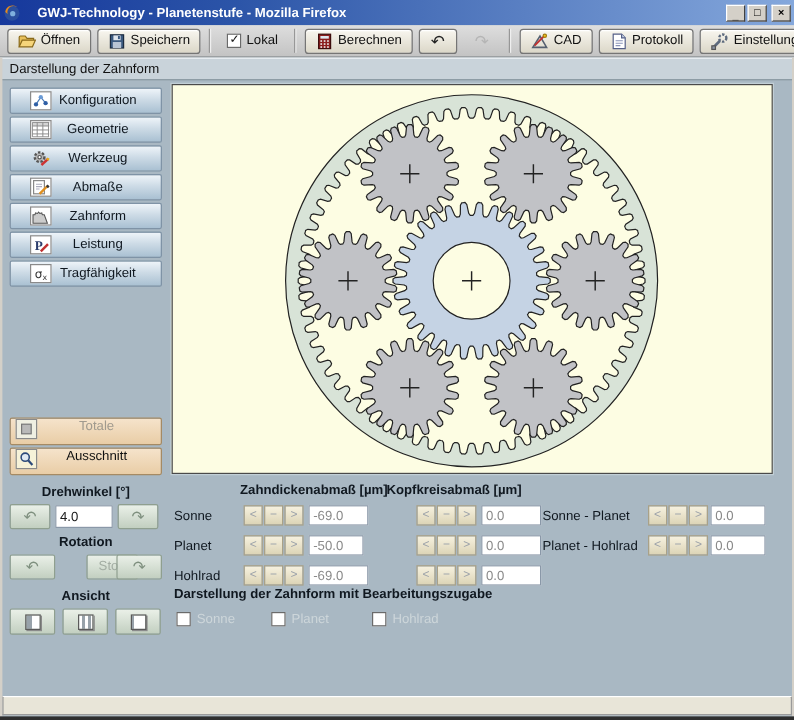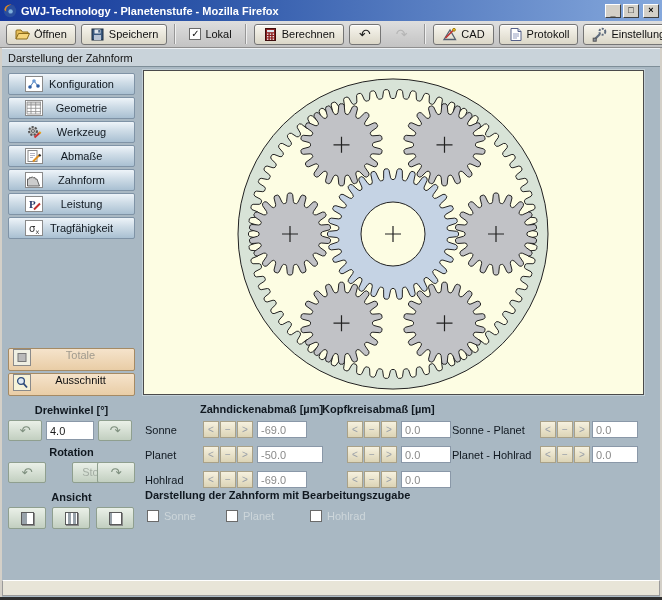--- a/index.html
+++ b/index.html
@@ -4,21 +4,21 @@
 <style>
   * { margin:0; padding:0; box-sizing:border-box; }
   html,body { width:662px; height:600px; }
   body { font-family:"Liberation Sans","DejaVu Sans",sans-serif; font-size:11px; color:#111; }
   .window { position:relative; width:662px; height:600px; background:#a9b8c3; overflow:hidden; }
 
   
   .titlebar { position:absolute; left:0; top:0; width:662px; height:21px;
     background:linear-gradient(90deg,#16389c 0%,#2c55a8 30%,#85a8dc 100%);
     display:flex; align-items:center; padding:0 3px; }
-  .titlebar .ttl { color:#fff; font-weight:bold; font-size:11px; margin-left:4px; flex:1;
+  .titlebar .ttl { color:#fff; font-weight:bold; font-size:11px; margin-left:14px; flex:1;
     white-space:nowrap; overflow:hidden; }
   .winbtns { display:flex; gap:2px; }
   .winbtn { width:16px; height:14px; background:#d4d0c8; border:1px solid;
     border-color:#fff #404040 #404040 #fff; display:flex; align-items:center; justify-content:center;
     font-size:9px; font-weight:bold; color:#000; line-height:1; }
   .winbtn.min span { position:relative; top:3px; }
 
   
   .toolbar { position:absolute; left:0; top:21px; width:662px; height:27px;
     background:linear-gradient(#dedede,#c3c3c3); border-bottom:1px solid #8e8e8e;
@@ -374,21 +374,21 @@
     <span class="sb">
         <span>&lt;</span>
       </span>
     <span class="sb">
         <span>−</span>
       </span>
     <span class="sb">
         <span>&gt;</span>
       </span>
   </div>
-  <input class="numfield" style="left: 257px; top: 446px; width: 66px;" value="-50.0">
+  <input class="numfield" style="left: 257px; top: 446px; width: 46px;" value="-50.0">
   <div class="spin" style="left:347px; top:446px">
     <span class="sb">
         <span>&lt;</span>
       </span>
     <span class="sb">
         <span>−</span>
       </span>
     <span class="sb">
         <span>&gt;</span>
       </span>

